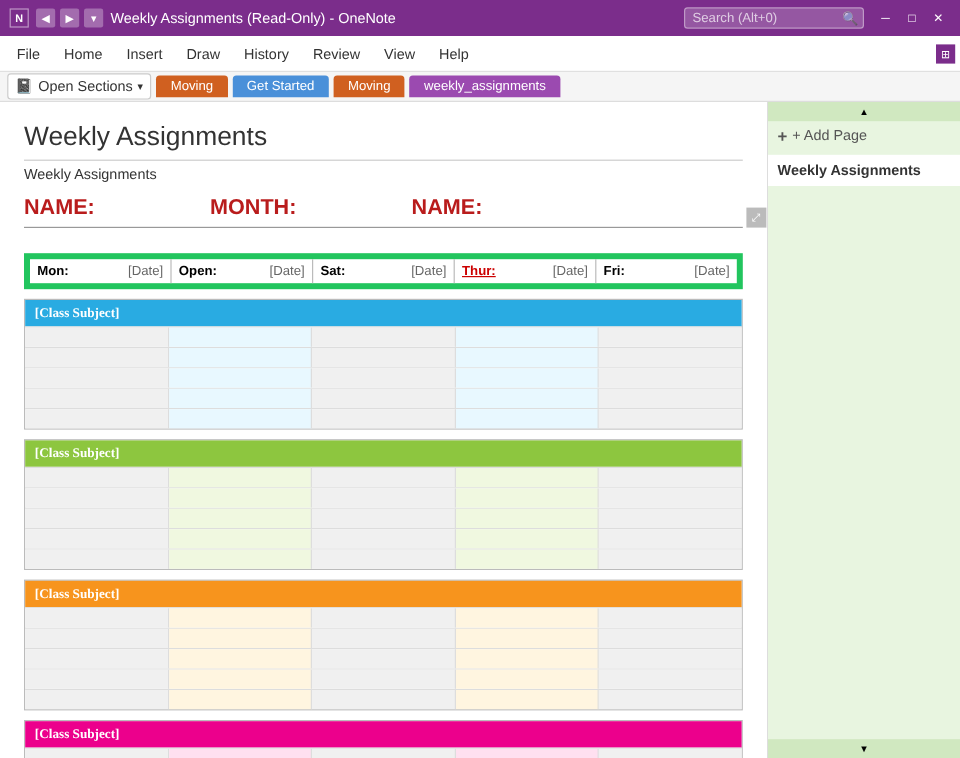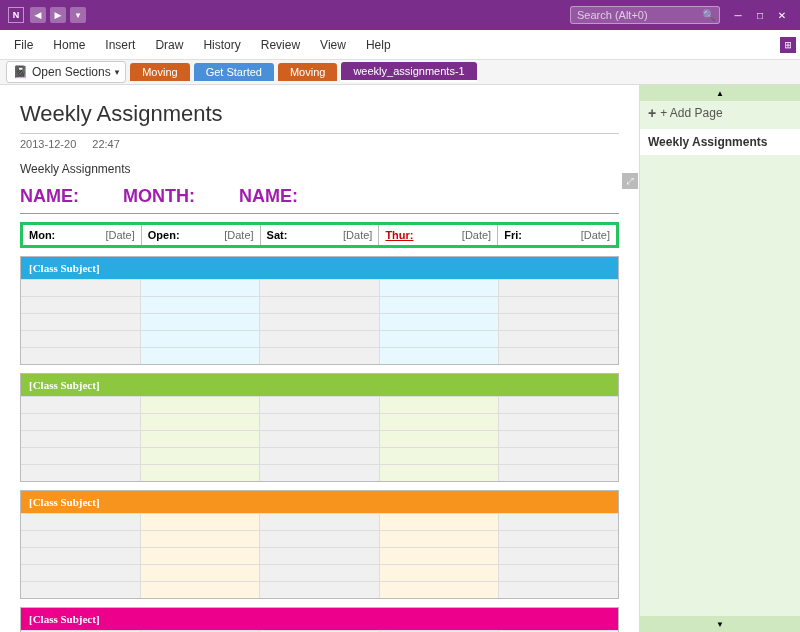--- a/index.html
+++ b/index.html
@@ -99,33 +99,33 @@
       padding: 16px 20px;
       border-right: 1px solid #ddd;
     }
 
     .page-title { font-size: 22px; font-weight: 300; color: #333; border-bottom: 1px solid #ccc; padding-bottom: 6px; margin-bottom: 4px; }
     .page-date { font-size: 11px; color: #666; margin-bottom: 12px; display: flex; gap: 16px; }
     .section-label { font-size: 12px; color: #333; margin-bottom: 10px; }
 
     .name-month-year {
       display: flex;
-      gap: 44px;
+      gap: 96px;
       font-size: 18px;
       font-weight: bold;
-      color: #a21caf;
-      margin-bottom: 8px;
+      color: #b91c1c;
+      margin-bottom: 21px;
       border-bottom: 1px solid #999;
       padding-bottom: 6px;
     }
 
     
     .day-header-row {
       display: flex;
-      border: 3px solid #22c55e;
+      border: 5px solid #22c55e;
       margin-bottom: 8px;
       text-align: center;
     }
     .day-cell {
       flex: 1;
       display: flex;
       align-items: center;
       justify-content: space-between;
       padding: 4px 6px;
       border-right: 1px solid #bbb;
@@ -188,20 +188,21 @@
 <body>
 
 <div class="title-bar">
   <div class="title-bar-left">
     <div style="width:16px;height:16px;background:#7b2d8b;border:1px solid rgba(255,255,255,0.5);display:flex;align-items:center;justify-content:center;font-size:9px;color:white;font-weight:bold;">N</div>
     <div class="title-bar-icons">
       <div class="title-icon">◀</div>
       <div class="title-icon">▶</div>
       <div class="title-icon">▾</div>
     </div>
+    <span class="title-text">Weekly Assignments (Read-Only) - OneNote</span>
   </div>
   <div style="display:flex;align-items:center;gap:8px;">
     <div style="position:relative;display:flex;align-items:center;">
       <input class="title-search" placeholder="Search (Alt+0)" style="">
       <span style="position:absolute;right:4px;color:rgba(255,255,255,0.7);font-size:11px;">🔍</span>
     </div>
     <div class="title-controls">
       <div class="title-ctrl-btn">─</div>
       <div class="title-ctrl-btn">□</div>
       <div class="title-ctrl-btn title-ctrl-close">✕</div>
@@ -225,39 +226,35 @@
 
 <div class="ribbon">
   <div class="open-sections-btn">
     <span style="font-size:12px;">📓</span>
     <span>Open Sections</span>
     <span style="font-size:9px;">▾</span>
   </div>
   <div class="section-tab" style="background:#d06020;">Moving</div>
   <div class="section-tab" style="background:#4a90d9;">Get Started</div>
   <div class="section-tab" style="background:#d06020;">Moving</div>
-  <div class="section-tab" style="background:#7b2d8b; border-bottom: 2px solid white;">weekly_assignments-1</div>
+  <div class="section-tab" style="background:#9b4ab0;">weekly_assignments</div>
   <div style="margin-left:auto;display:flex;align-items:center;gap:2px;margin-top:48px;">
     <div class="search-box-ribbon">
       <input class="search-input-ribbon" placeholder="Search (Ctrl+E)" style="">
       <span style="font-size:11px;color:#666;">🔍</span>
     </div>
   </div>
 </div>
 
 <div class="main-layout" style="position:relative;">
 
   <div class="content-expand-btn">⤢</div>
 
   <div class="content-area">
     <h1 class="page-title">Weekly Assignments</h1>
-    <div class="page-date">
-      <span>2013-12-20</span>
-      <span>22:47</span>
-    </div>
     <div class="section-label">Weekly Assignments</div>
 
     <div class="name-month-year">
       <span>NAME:</span>
       <span>MONTH:</span>
       <span>NAME:</span>
     </div>
 
     <div class="day-header-row">
       <div class="day-cell">

